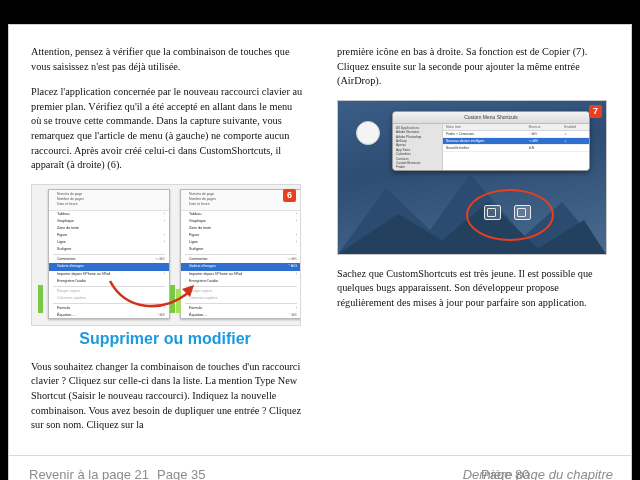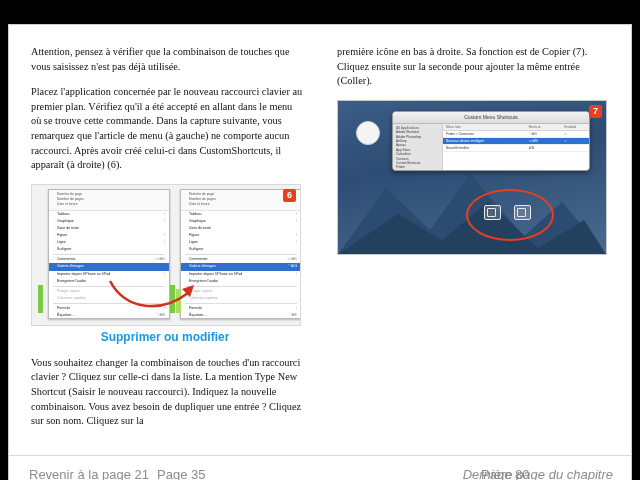--- a/index.html
+++ b/index.html
@@ -128,21 +128,21 @@
     left: 74px; top: 92px;
     width: 92px; height: 40px;
     pointer-events: none;
   }
   .green-bars { position: absolute; }
   .gbar { position: absolute; width: 5px; background: #7ac943; }
 
   .caption-blue {
     margin: 2px 0 12px 0;
     font-family: "Liberation Sans", sans-serif;
-    font-size: 12px;
+    font-size: 16px;
     font-weight: bold;
     color: #1b9ae0;
     text-align: center;
     width: 268px;
   }
 
   
   .fig-app {
     position: relative;
     width: 268px;
@@ -357,21 +357,21 @@
         <div class="badge6">6</div>
       </div>
 
       <div class="caption-blue">Supprimer ou modifier</div>
 
       <p class="body">Vous souhaitez changer la combinaison de touches d'un raccourci clavier ? Cliquez sur celle-ci dans la liste. La mention <b>Type New Shortcut</b> (Saisir le nouveau raccourci). Indiquez la nouvelle combinaison. Vous avez besoin de dupliquer une entrée ? Cliquez sur son nom. Cliquez sur la</p>
     </div>
 
     <div class="col right">
 
-      <p class="body">première icône en bas à droite. Sa fonction est de <b>Copier</b> <b>(7)</b>. Cliquez ensuite sur la seconde pour ajouter la même entrée <b>(Coller)</b>.</p>
+      <p class="body">première icône en bas à droite. Sa fonction est de <b>Copier</b> <b>(7)</b>. Cliquez ensuite sur la seconde pour ajouter la même entrée <b>(AirDrop)</b>.</p>
 
       <div class="fig-app">
 
         <svg class="mountain" viewBox="0 0 268 110" preserveAspectRatio="none">
           <polygon points="0,110 48,44 92,86 132,30 186,92 224,58 268,110" fill="#2b4c70"></polygon>
           <polygon points="0,110 60,70 104,96 150,58 200,104 246,76 268,110" fill="#23405f"></polygon>
         </svg>
 
         <div class="app-win">
           <div class="app-title">Custom Menu Shortcuts</div>
@@ -416,20 +416,21 @@
 
         <div class="free-btn"></div>
 
         <div class="oval"></div>
         <div class="dockicon" style="left:146px; top:104px;"></div>
         <div class="dockicon" style="left:176px; top:104px;"></div>
 
         <div class="badge7">7</div>
       </div>
 
+      <p class="body">Sachez que <b>CustomShortcuts</b> est très jeune. Il est possible que quelques bugs apparaissent. Son développeur propose régulièrement des mises à jour pour parfaire son application.</p>
     </div>
   </div>
 
   <div class="footer">
     <span class="f-back">Revenir à la page 21</span>
     <span class="f-p79">Page 35</span>
     <span class="f-p80">Page 80</span>
     <span class="f-last">Dernière page du chapitre</span>
   </div>
 </div>

